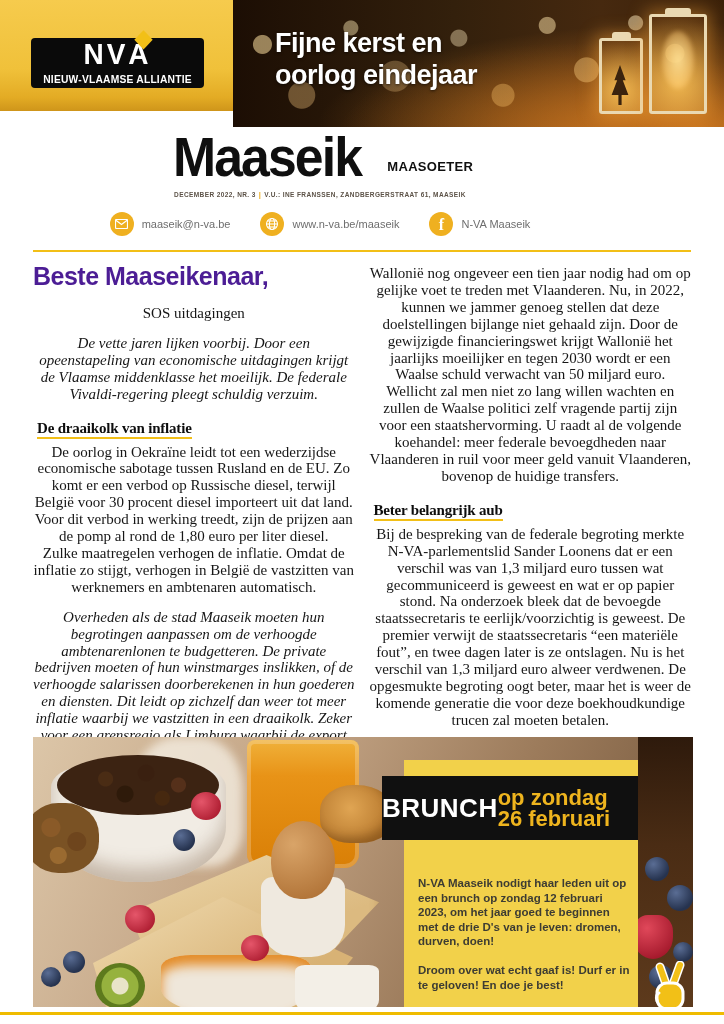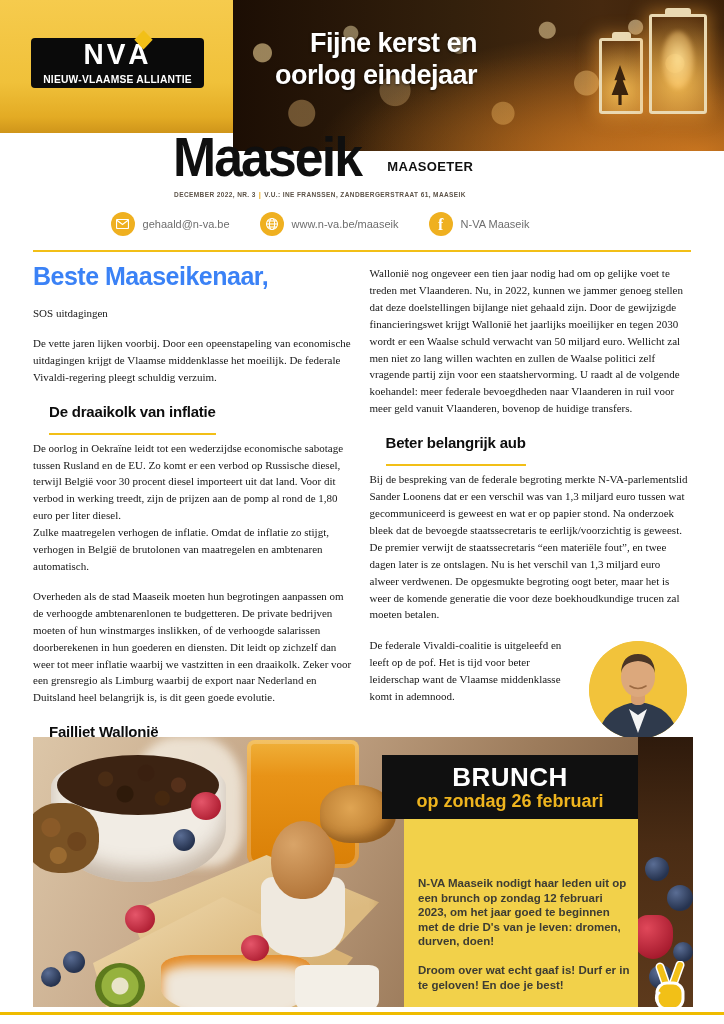--- a/index.html
+++ b/index.html
@@ -1,47 +1,47 @@
 <!DOCTYPE html>
 <html><head>
 <meta charset="utf-8">
 <style>
   html,body{margin:0;padding:0;background:#ffffff;}
   .page{position:relative;width:724px;height:1024px;overflow:hidden;background:#fff;
         font-family:"Liberation Sans",sans-serif;}
 
   
   .header{position:absolute;left:0;top:0;width:724px;height:121px;}
-  .header-yellow{position:absolute;left:0;top:0;width:233px;height:133px;
+  .header-yellow{position:absolute;left:0;top:0;width:233px;height:111px;
       background:linear-gradient(180deg,#f6cb4d 0%,#f0c13a 62%,#e3ab24 88%,#cf951a 100%);}
   .logo-box{position:absolute;left:31px;top:38px;width:173px;height:50px;background:#0a0a0a;
       border-radius:4px;}
   .logo-letters{position:relative;display:flex;justify-content:center;align-items:center;
       height:33px;color:#fff;font-weight:bold;font-size:28px;letter-spacing:3px;
       transform:scaleY(1.05);}
   .logo-diamond{position:absolute;top:-4px;left:106px;width:13px;height:13px;background:#f2c017;
       transform:rotate(45deg);}
   .logo-tagline{position:absolute;left:0;bottom:3px;width:100%;text-align:center;color:#fff;
       font-size:10.5px;font-weight:bold;letter-spacing:.2px;transform:scaleX(.98);}
-  .header-photo{position:absolute;left:233px;top:0;width:491px;height:151px;overflow:hidden;
+  .header-photo{position:absolute;left:233px;top:0;width:491px;height:127px;overflow:hidden;
       background-color:#241306;
       background-image:
         radial-gradient(circle at 6% 35%, rgba(255,225,160,.55) 0 9px, transparent 10px),
         radial-gradient(circle at 14% 75%, rgba(255,205,130,.35) 0 13px, transparent 14px),
         radial-gradient(circle at 24% 22%, rgba(255,235,180,.45) 0 7px, transparent 8px),
         radial-gradient(circle at 33% 60%, rgba(255,210,140,.28) 0 15px, transparent 16px),
         radial-gradient(circle at 46% 30%, rgba(255,235,190,.4) 0 8px, transparent 9px),
         radial-gradient(circle at 55% 75%, rgba(255,200,110,.35) 0 11px, transparent 12px),
         radial-gradient(circle at 64% 20%, rgba(255,228,170,.5) 0 8px, transparent 9px),
         radial-gradient(circle at 72% 55%, rgba(255,210,130,.4) 0 12px, transparent 13px),
         radial-gradient(circle at 82% 18%, rgba(255,238,195,.5) 0 7px, transparent 8px),
         radial-gradient(circle at 90% 42%, rgba(255,215,140,.4) 0 9px, transparent 10px),
         radial-gradient(ellipse at 95% 100%, rgba(255,150,40,.65), transparent 58%),
         radial-gradient(ellipse at 70% 115%, rgba(200,110,25,.5), transparent 50%),
-        linear-gradient(90deg,#1c0e04 0%,#33200c 45%,#46290f 75%,#3a2009 100%); text-align: right;}
+        linear-gradient(90deg,#1c0e04 0%,#33200c 45%,#46290f 75%,#3a2009 100%);}
   .greeting{position:absolute;left:42px;top:27px;color:#ffffff;font-weight:bold;
       font-size:27px;line-height:32px;letter-spacing:-.5px;text-shadow:0 1px 3px rgba(0,0,0,.6);}
   .lantern{position:absolute;border:3px solid #ead9b2;border-radius:3px;
       background:radial-gradient(circle at 50% 70%, rgba(255,200,90,.85), rgba(150,80,20,.25));
       box-shadow:0 0 18px 4px rgba(255,170,60,.45);}
   .lantern:before{content:"";position:absolute;left:25%;top:-9px;width:50%;height:7px;
       background:#ead9b2;border-radius:3px 3px 0 0;}
   .lantern-1{left:366px;top:38px;width:38px;height:70px;}
   .lantern-2{left:416px;top:14px;width:52px;height:94px;}
   .lantern-tree{position:absolute;left:8px;bottom:6px;width:20px;height:40px;background:#3a230e;
@@ -63,28 +63,28 @@
   .cicon{width:24px;height:24px;border-radius:50%;background:#efb020;display:flex;
       align-items:center;justify-content:center;color:#fff;flex:0 0 auto;}
   .cicon svg{display:block;}
   .fb-f{font-family:"Liberation Serif",serif;font-weight:bold;font-size:16px;line-height:1;
       position:relative;top:1px;}
   .rule{position:absolute;left:33px;top:250px;width:658px;height:2px;background:#f2bf17;}
 
   
   .bodygrid{position:absolute;left:33px;top:260px;width:658px;display:flex;gap:15px;}
   .col{width:322px;}
-  .serif{font-family:"Liberation Serif","DejaVu Serif",serif;font-size:11px;
-      line-height:16.9px;color:#161616;}
-  h1.art-title{margin:2px 0 0;font-size:25px;letter-spacing:-.5px;color:#3b82f6;}
+  .serif{font-family:"Liberation Serif","DejaVu Serif",serif;font-size:15px;
+      line-height:16.9px;color:#161616;text-align:center;}
+  h1.art-title{margin:2px 0 0;font-size:25px;letter-spacing:-.5px;color:#4c1d95;}
   .lede{margin:14px 0 0;}
-  p.art{margin:13px 0 0;}
+  p.art{margin:13px 0 0;font-style:italic;}
   p.art-tight{margin:0;}
-  h2.sec{display:table;margin:17px 16px 5px;font-size:15px;color:#0d0d0d;letter-spacing:-.2px;
-      border-bottom:2.5px solid #f2bf17;padding-bottom:13px;}
+  h2.sec{display:table;margin:17px 4px 5px;font-size:15px;color:#0d0d0d;letter-spacing:-.2px;
+      border-bottom:2.5px solid #f2bf17;padding-bottom:0;font-family:Liberation Serif, serif;}
   .closing-wrap{position:relative;margin-top:14px;min-height:112px;}
   .closing-p{width:200px;margin:0;}
   .portrait{position:absolute;right:4px;top:4px;width:98px;height:98px;border-radius:50%;
       overflow:hidden;background:#f2c33b;}
   .sig{width:232px;margin-top:12px;text-align:right;}
   .sig-name{font-size:13px;font-weight:bold;color:#f0a41c;}
   .sig-role{font-size:12.5px;font-weight:bold;color:#111;margin-top:2px;}
 
   
   .photo{position:absolute;left:33px;top:737px;width:660px;height:270px;overflow:hidden;
@@ -130,24 +130,24 @@
       background:radial-gradient(circle, #e9e4c8 0 8px, #96b23e 9px 18px, #5d7a1d 19px);}
   .berry{border-radius:50%;}
   .rasp{background:radial-gradient(circle at 35% 35%, #e5566a, #b01f33 75%);}
   .blue{background:radial-gradient(circle at 35% 30%, #5a6d94, #26334f 70%);}
   .ph-sliver{left:605px;top:0;width:55px;height:270px;
       background:linear-gradient(180deg,#2e1a0c 0%,#4a2c14 40%,#5d3a1c 100%);}
   .ph-straw{left:600px;top:178px;width:40px;height:44px;border-radius:45% 45% 60% 60%;
       background:radial-gradient(circle at 35% 30%, #e0485a, #a3182b 80%);}
 
   .ad-panel{position:absolute;left:371px;top:23px;width:234px;height:247px;background:#f2d14a;}
-  .ad-banner{position:absolute;left:349px;top:18px;width:256px;height:64px;background:#101010;
-      display:flex;flex-direction:column;justify-content:center;align-items:center;}
+  .ad-banner{position:absolute;left:349px;top:39px;width:256px;height:64px;background:#101010;
+      display:flex;flex-direction:row;justify-content:center;align-items:center;}
   .ad-title{color:#ffffff;font-weight:bold;font-size:26px;letter-spacing:.5px;line-height:28px;}
-  .ad-subtitle{color:#eeb41e;font-weight:bold;font-size:18px;line-height:21px;}
+  .ad-subtitle{color:#eeb41e;font-weight:bold;font-size:22px;line-height:21px;}
   .ad-text{position:absolute;left:14px;right:8px;top:112px;font-size:11.5px;line-height:14.6px;
       font-weight:bold;color:#3d3c33;}
   .ad-text p{margin:4px 0 14px;}
   .ad-info{margin:0;}
   .ad-link{color:#222;font-weight:bold;}
   .vhand{position:absolute;left:612px;top:224px;width:50px;height:52px;z-index:5;}
 
   .bottom-rule{position:absolute;left:0;top:1012px;width:724px;height:3px;background:#efbb00;}
 </style>
 </head>
@@ -189,21 +189,21 @@
       <span>DECEMBER 2022, NR. 3</span><span class="issue-sep">|</span><span>V.U.: INE FRANSSEN, ZANDBERGERSTRAAT 61, MAASEIK</span>
     </div>
     <div class="contact-row">
       <div class="contact">
         <span class="cicon">
           <svg width="13" height="10" viewBox="0 0 13 10">
               <rect x="0.5" y="0.5" width="12" height="9" rx="1" fill="none" stroke="#fff" stroke-width="1.2"></rect>
               <path d="M0.5 1 L6.5 5.5 L12.5 1" fill="none" stroke="#fff" stroke-width="1.2"></path>
             </svg>
         </span>
-        <span>gehaald@n-va.be</span>
+        <span>maaseik@n-va.be</span>
       </div>
       <div class="contact">
         <span class="cicon">
           <svg width="14" height="14" viewBox="0 0 14 14">
               <circle cx="7" cy="7" r="5.5" fill="none" stroke="#fff" stroke-width="1.1"></circle>
               <ellipse cx="7" cy="7" rx="2.6" ry="5.5" fill="none" stroke="#fff" stroke-width="1.1"></ellipse>
               <line x1="1.5" y1="7" x2="12.5" y2="7" stroke="#fff" stroke-width="1.1"></line>
               <line x1="2.2" y1="4" x2="11.8" y2="4" stroke="#fff" stroke-width="1.1"></line>
               <line x1="2.2" y1="10" x2="11.8" y2="10" stroke="#fff" stroke-width="1.1"></line>
             </svg>
@@ -220,21 +220,21 @@
   </div>
   <div class="rule"></div>
 
   <div class="bodygrid">
     <div class="col">
       <h1 class="art-title">Beste Maaseikenaar,</h1>
       <div class="serif lede">SOS uitdagingen</div>
       <p class="serif art">De vette jaren lijken voorbij. Door een opeenstapeling van economische uitdagingen krijgt de Vlaamse middenklasse het moeilijk. De federale Vivaldi-regering pleegt schuldig verzuim.</p>
       <h2 class="sec">De draaikolk van inflatie</h2>
       <p class="serif art-tight">De oorlog in Oekraïne leidt tot een wederzijdse economische sabotage tussen Rusland en de EU. Zo komt er een verbod op Russische diesel, terwijl België voor 30 procent diesel importeert uit dat land. Voor dit verbod in werking treedt, zijn de prijzen aan de pomp al rond de 1,80 euro per liter diesel.</p>
-      <p class="serif art-tight">Zulke maatregelen verhogen de inflatie. Omdat de inflatie zo stijgt, verhogen in België de brutolonen van maatregelen en ambtenaren automatisch.</p>
+      <p class="serif art-tight">Zulke maatregelen verhogen de inflatie. Omdat de inflatie zo stijgt, verhogen in België de vastzitten van werknemers en ambtenaren automatisch.</p>
       <p class="serif art">Overheden als de stad Maaseik moeten hun begrotingen aanpassen om de verhoogde ambtenarenlonen te budgetteren. De private bedrijven moeten of hun winstmarges inslikken, of de verhoogde salarissen doorberekenen in hun goederen en diensten. Dit leidt op zichzelf dan weer tot meer inflatie waarbij we vastzitten in een draaikolk. Zeker voor een grensregio als Limburg waarbij de export naar Nederland en Duitsland heel belangrijk is, is dit geen goede evolutie.</p>
       <h2 class="sec">Failliet Wallonië</h2>
       <p class="serif art-tight">Rond 2011 zei de toenmalige Waalse minister-president dat</p>
     </div>
     <div class="col">
       <p class="serif art-tight" style="margin-top:5px;">Wallonië nog ongeveer een tien jaar nodig had om op gelijke voet te treden met Vlaanderen. Nu, in 2022, kunnen we jammer genoeg stellen dat deze doelstellingen bijlange niet gehaald zijn. Door de gewijzigde financieringswet krijgt Wallonië het jaarlijks moeilijker en tegen 2030 wordt er een Waalse schuld verwacht van 50 miljard euro. Wellicht zal men niet zo lang willen wachten en zullen de Waalse politici zelf vragende partij zijn voor een staatshervorming. U raadt al de volgende koehandel: meer federale bevoegdheden naar Vlaanderen in ruil voor meer geld vanuit Vlaanderen, bovenop de huidige transfers.</p>
       <h2 class="sec">Beter belangrijk aub</h2>
       <p class="serif art-tight">Bij de bespreking van de federale begroting merkte N-VA-parlementslid Sander Loonens dat er een verschil was van 1,3 miljard euro tussen wat gecommuniceerd is geweest en wat er op papier stond. Na onderzoek bleek dat de bevoegde staatssecretaris te eerlijk/voorzichtig is geweest. De premier verwijt de staatssecretaris “een materiële fout”, en twee dagen later is ze ontslagen. Nu is het verschil van 1,3 miljard euro alweer verdwenen. De opgesmukte begroting oogt beter, maar het is weer de komende generatie die voor deze boekhoudkundige trucen zal moeten betalen.</p>
       <div class="closing-wrap">
         <p class="serif closing-p">De federale Vivaldi-coalitie is uitgeleefd en leeft op de pof. Het is tijd voor beter leiderschap want de Vlaamse middenklasse komt in ademnood.</p>

